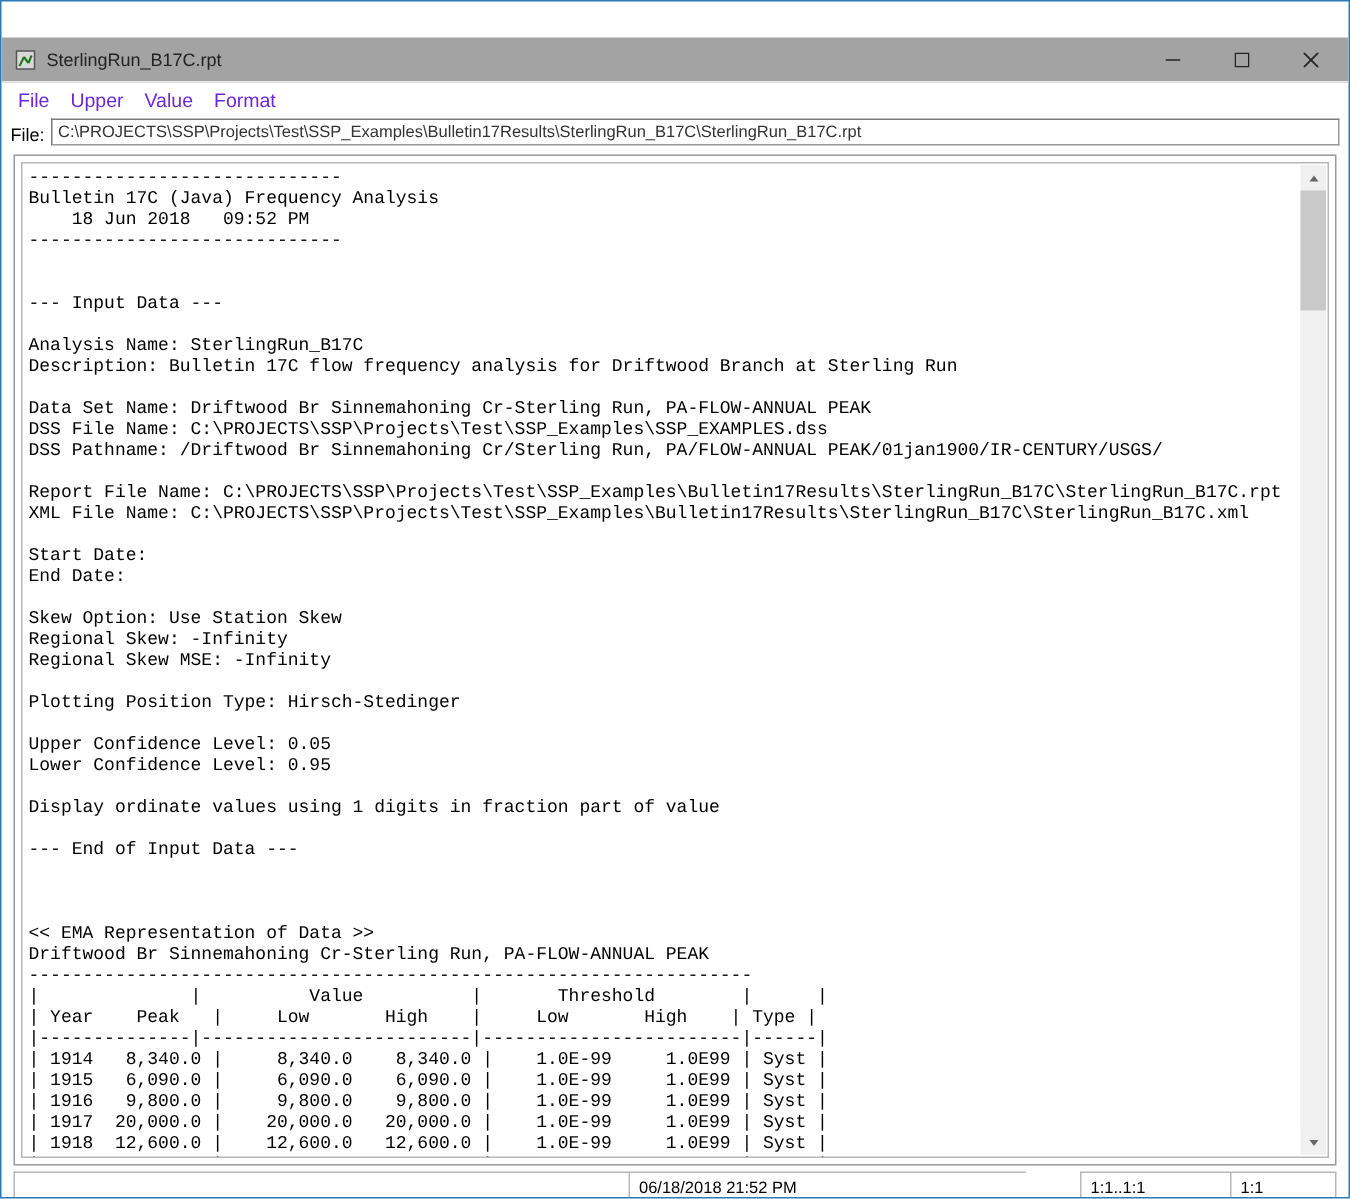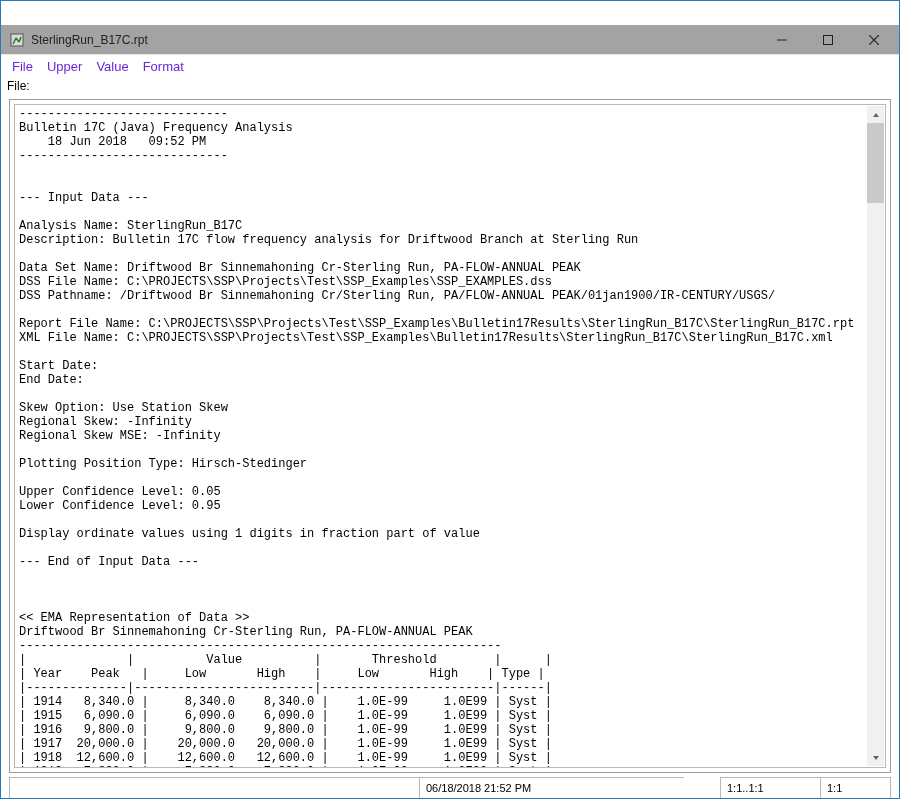--- a/index.html
+++ b/index.html
@@ -176,20 +176,21 @@
 
 <div class="menubar">
   <div class="menuitem">File</div>
   <div class="menuitem">Upper</div>
   <div class="menuitem">Value</div>
   <div class="menuitem">Format</div>
 </div>
 
 <div class="filepathrow">
   <label>File:</label>
+  <input type="text" class="filepathfield" readonly="" value="C:\PROJECTS\SSP\Projects\Test\SSP_Examples\Bulletin17Results\SterlingRun_B17C\SterlingRun_B17C.rpt" style="">
 </div>
 
 <div class="textwrap">
   <div class="textinner">
     <div class="reporttext">-----------------------------
 Bulletin 17C (Java) Frequency Analysis
     18 Jun 2018   09:52 PM
 -----------------------------
 
 

